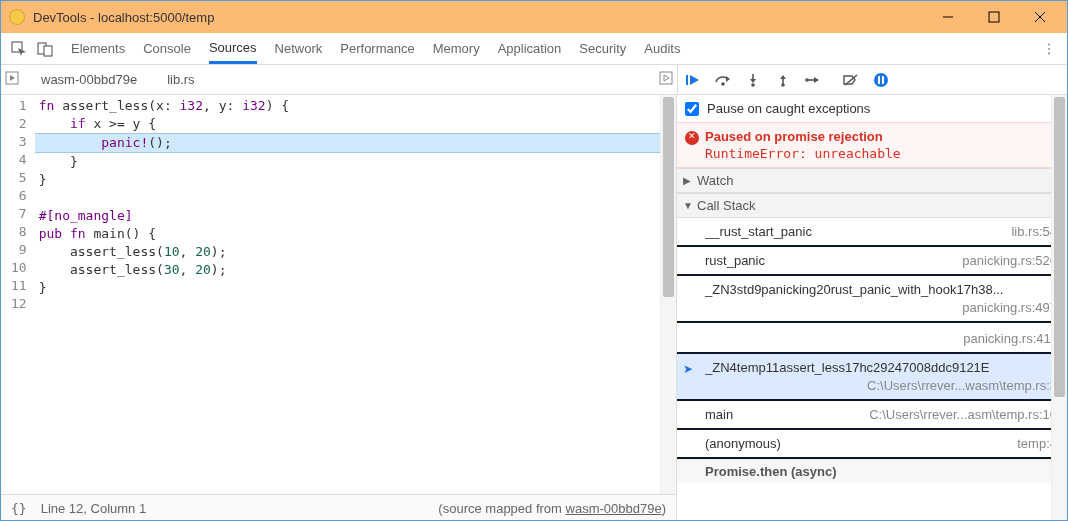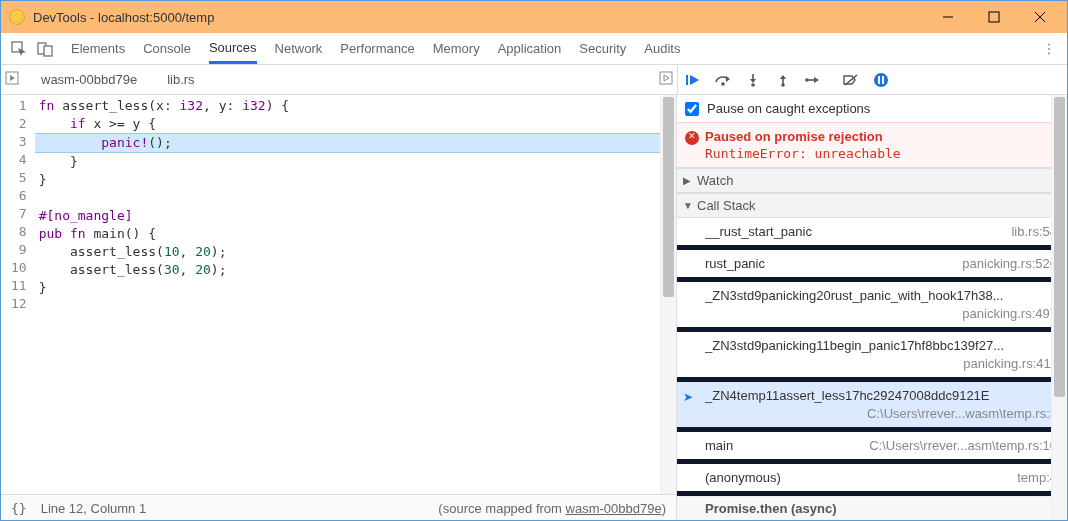--- a/index.html
+++ b/index.html
@@ -46,21 +46,21 @@
 .checkbox-row { padding: 6px 10px 6px 8px; display:flex; align-items:center; gap:8px; color:#333; }
 .checkbox-row input { width:14px;height:14px; }
 .paused-box { background:#fff5f4; border-top:1px solid #fad2cf; border-bottom:1px solid #fad2cf; padding: 6px 10px 6px 28px; position:relative; }
 .paused-box .erricon { position:absolute; left:8px; top:8px; width:14px; height:14px; background:#d93025; border-radius:50%; }
 .paused-box .erricon::after { content:"✕"; color:#fff; font-size:9px; position:absolute; left:3px; top:0; }
 .paused-box .title { color:#d93025; font-weight:600; }
 .paused-box .sub { color:#d93025; font-family:Consolas,monospace; margin-top:2px; }
 .section-hdr { background:#f1f3f4; border-top:1px solid #ddd; border-bottom:1px solid #ddd; padding:4px 10px 4px 20px; color:#555; position:relative; cursor:pointer; }
 .section-hdr .tri { position:absolute; left:6px; top:6px; font-size:10px; color:#666; }
 .stacklist { overflow:auto; }
-.stackrow { padding: 6px 10px 6px 28px; border-bottom: 5px solid #0f172a; position: relative; display: flex; flex-direction: column; gap: 1px; }
+.stackrow { padding: 6px 10px 6px 28px; border-bottom: 2px solid #0f172a; position: relative; display: flex; flex-direction: column; gap: 1px; }
 .stackrow.sel { background:#dbeafe; }
 .stackrow .arrow { position:absolute; left:6px; top:8px; color:#1a73e8; font-size:12px; }
 .stackrow .fnname { color:#333; word-break:break-all; }
 .stackrow .loc { color:#888; margin-left:auto; }
 .stackrow .toprow { display: flex; gap: 8px; }
 .stackrow .toprow .fnname { flex: 1; min-width: 0; overflow: hidden; text-overflow: ellipsis; white-space: nowrap; }
 .stackrow .secondloc { color:#888; text-align:right; margin-top:2px;}
 .asyncrow { background:#f7f7f7; padding:4px 10px 4px 28px; color:#555; font-weight:600; border-top:1px solid #eee;}
 .rightscroll { width:16px; position:absolute; right:0; top:0; bottom:0; background:#f5f5f5; border-left:1px solid #eee;}
 .rightscroll .thumb { position:absolute; left:2px; right:2px; background:#c1c1c1; border-radius:2px; }
@@ -244,23 +244,20 @@
             <span class="loc">panicking.rs:526</span>
           </div>
         </div>
         <div class="stackrow">
           <div class="toprow">
             <span class="fnname">_ZN3std9panicking20rust_panic_with_hook17h38...</span>
           </div>
           <div class="secondloc">panicking.rs:497</div>
         </div>
         <div class="stackrow">
-          <div class="toprow">
-            <span class="fnname">_ZN3std9panicking11begin_panic17hf8bbc139f27...</span>
-          </div>
           <div class="secondloc">panicking.rs:411</div>
         </div>
         <div class="stackrow sel">
           <span class="arrow">➤</span>
           <div class="toprow">
             <span class="fnname">_ZN4temp11assert_less17hc29247008ddc9121E</span>
           </div>
           <div class="secondloc">C:\Users\rrever...wasm\temp.rs:3</div>
         </div>
         <div class="stackrow">

